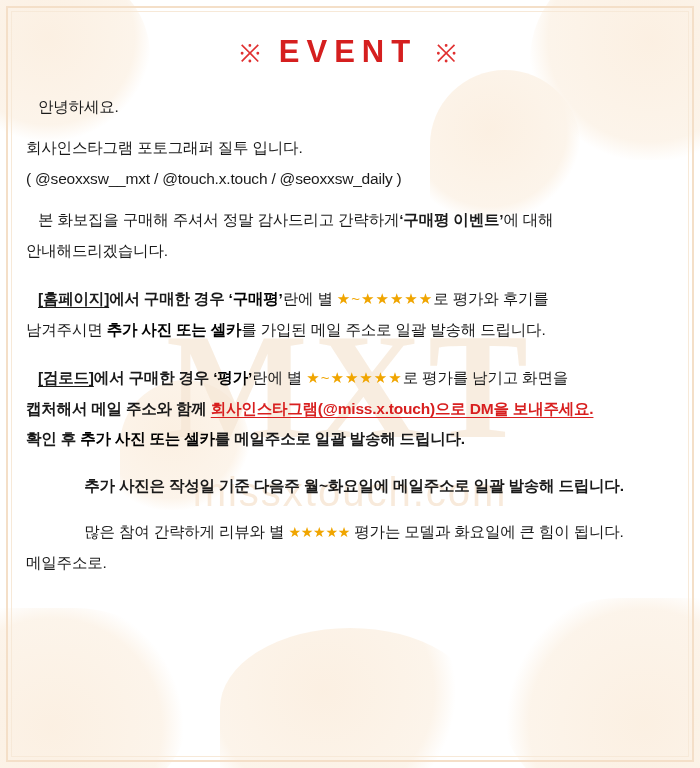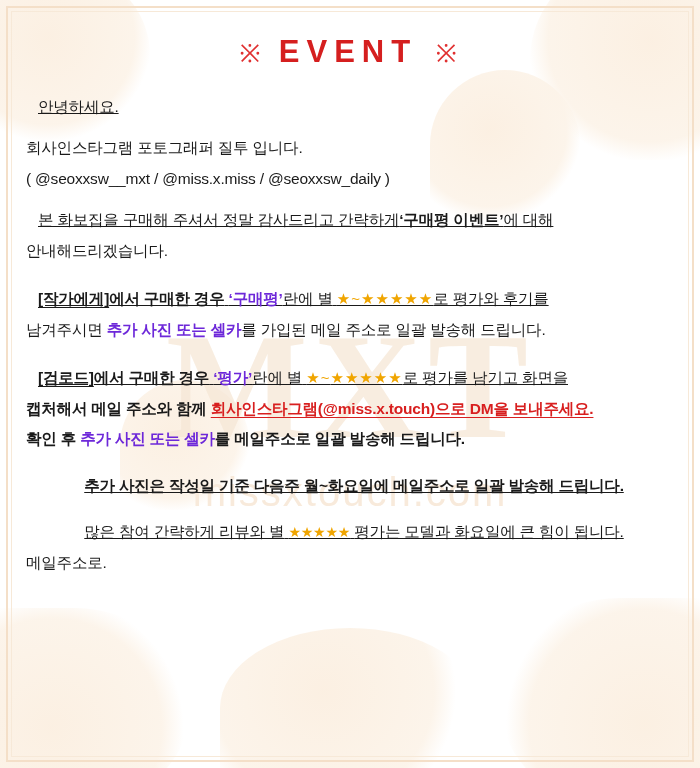--- a/index.html
+++ b/index.html
@@ -105,24 +105,24 @@
     margin: 0 14px;
     font-family: "Liberation Sans", sans-serif;
   }
   p.line {
     margin: 0 0 19px 0;
     font-size: 15.5px;
     line-height: 1.45;
     color: #1a1a1a;
     letter-spacing: -0.2px;
   }
-  p.line.indent { padding-left: 12px; text-decoration: underline; }
+  p.line.indent { padding-left: 12px; }
   p.line.tight { margin-bottom: 8px; }
   p.line.gap-top { margin-top: 24px; text-align: center; }
-  .red-b { color: #6d28d9; font-weight: bold; }
+  .red-b { color: #000000; font-weight: bold; }
   .bold { font-weight: bold; }
   .uline {
     text-decoration: underline;
     text-underline-offset: 3px;
     font-weight: bold;
   }
   .uline-red {
     color: #d81f1f;
     font-weight: bold;
     text-decoration: underline;
@@ -164,30 +164,30 @@
 
     <div class="title-row">
       <span class="title-mark">※</span>
       <span class="title-text">EVENT</span>
       <span class="title-mark">※</span>
     </div>
 
     <p class="line indent">안녕하세요.</p>
 
     <p class="line tight">회사인스타그램 포토그래퍼 질투 입니다.</p>
-    <p class="line">( @seoxxsw__mxt / @miss.x.miss / @seoxxsw_daily )</p>
+    <p class="line">( @seoxxsw__mxt / @touch.x.touch / @seoxxsw_daily )</p>
 
     <p class="line indent tight">
       <span>본 화보집을 구매해 주셔서 정말 감사드리고 간략하게</span><span class="bold">‘구매평 이벤트’</span><span>에 대해</span>
     </p>
     <p class="line">안내해드리겠습니다.</p>
 
     <div class="section">
       <p class="line indent tight">
-        <span class="uline">[작가에게]</span><span class="bold">에서 구매한 경우</span>
+        <span class="uline">[홈페이지]</span><span class="bold">에서 구매한 경우</span>
         <span class="red-b">‘구매평’</span><span>란에 별</span>
         <span class="stars">★~</span><span class="stars">★★★★★</span><span>로 평가와 후기를</span>
       </p>
       <p class="line">
         <span>남겨주시면</span>
         <span class="red-b">추가 사진 또는 셀카</span><span>를 가입된 메일 주소로 일괄 발송해 드립니다.</span>
       </p>
     </div>
 
     <div class="section">

